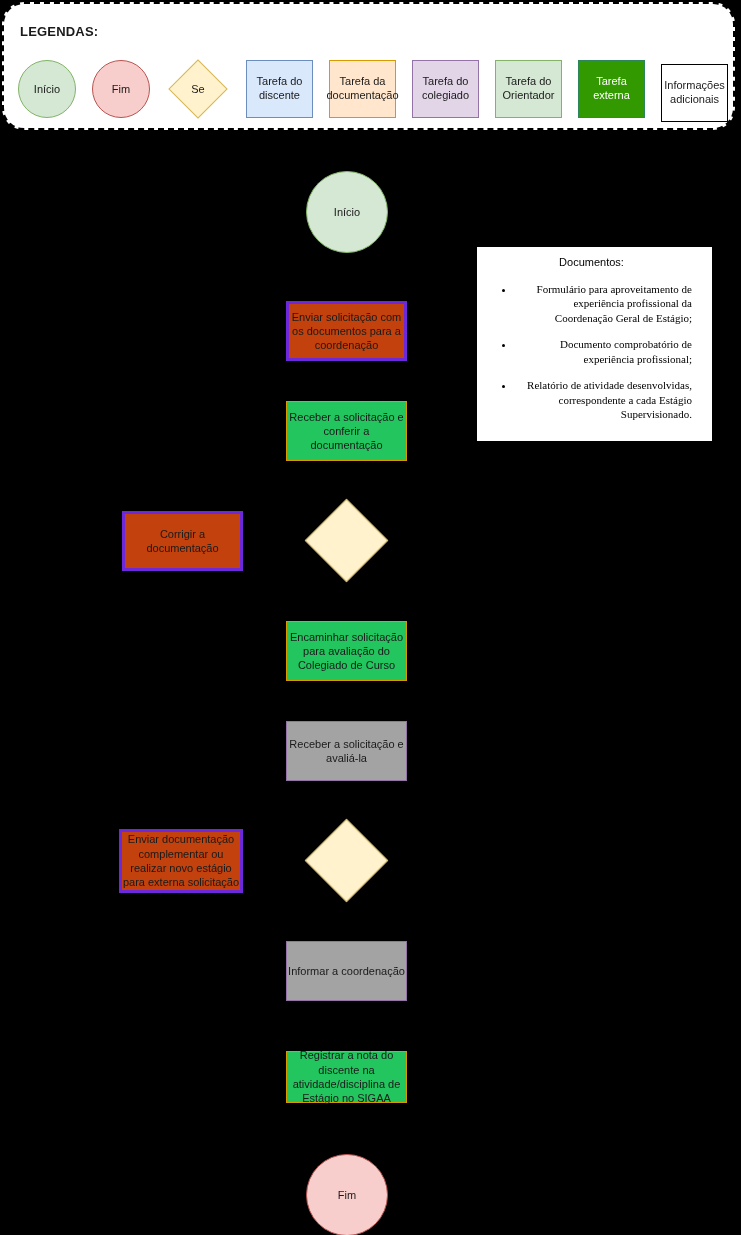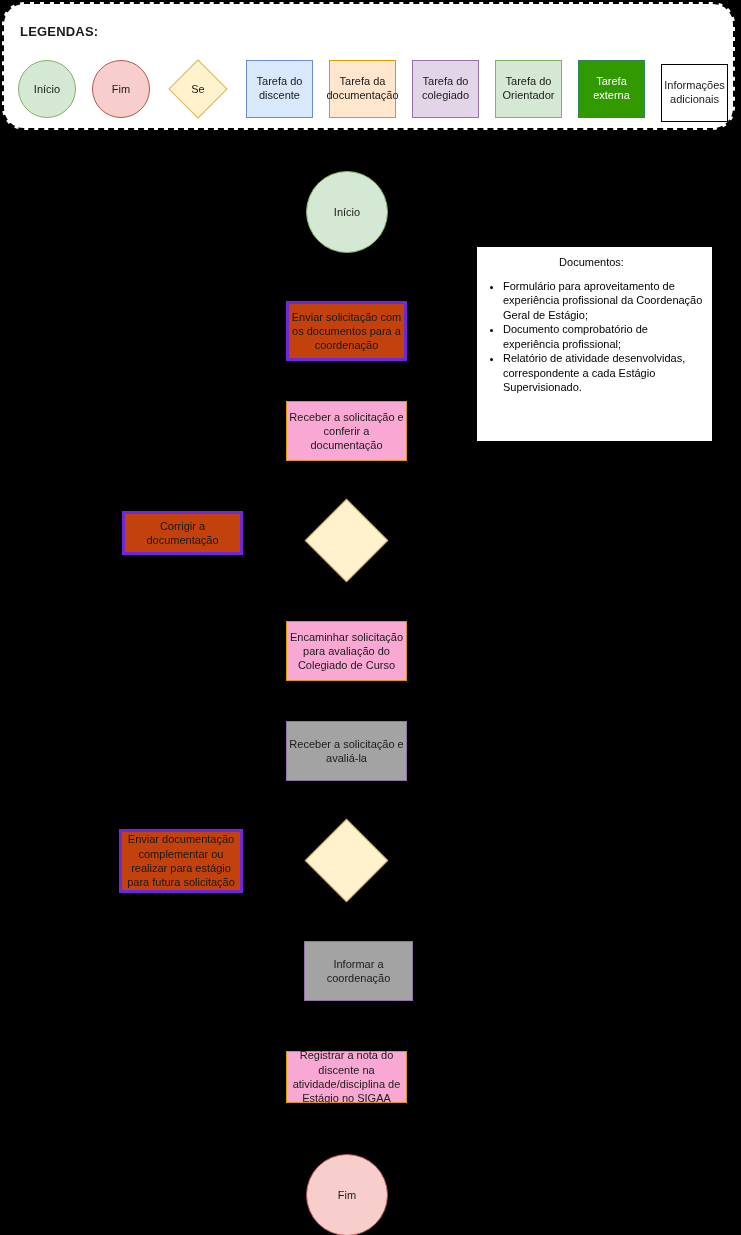--- a/index.html
+++ b/index.html
@@ -120,21 +120,21 @@
     text-align: center;
     font-size: 11px;
     line-height: 1.3;
     color: #1a1a1a;
   }
   .node.ellipse { border-radius: 50%; }
 
   .fill-start      { background: #d5e8d4; border: 1px solid #82b366; }
   .fill-end        { background: #f8cecc; border: 1px solid #b85450; }
   .fill-discente   { background: #c2410c; border: 3px solid #6d28d9; }
-  .fill-coord      { background: #f9a8d4; border: 1px solid #d79b00; }
+  .fill-coord      { background: #22c55e; border: 1px solid #d79b00; }
   .fill-colegiado  { background: #a3a3a3; border: 1px solid #9673a6; }
   .fill-note       { background: #ffffff; border: none; }
 
   .diamond-node {
     position: absolute;
     background: #fff2cc;
     border: 1px solid #d6b656;
     transform: rotate(45deg);
     box-sizing: border-box;
   }
@@ -153,23 +153,24 @@
     display: block;
     text-align: center;
     margin-bottom: 9px;
   }
   #documents-note ul {
     margin: 0;
     padding: 0 2px 0 26px;
     list-style-type: disc;
   }
   #documents-note li {
-    text-align: left;
-    margin: 0;
+    text-align: right;
+    margin: 12px;
     padding: 0;
+    font-family: Liberation Serif, serif;
   }
   #documents-note li::marker { font-size: 11px; }
 </style>
 </head>
 <body>
 
 <div id="legend-panel">
   <div id="legend-title">LEGENDAS:</div>
 
   <div class="legend-items">
@@ -221,41 +222,41 @@
   </div>
 
   <div class="node fill-discente" style="left:286px; top:169px; width:121px; height:60px;">
     <span>Enviar solicitação com os documentos para a coordenação</span>
   </div>
 
   <div class="node fill-coord" style="left:286px; top:269px; width:121px; height:60px;">
     <span>Receber a solicitação e conferir a documentação</span>
   </div>
 
-  <div class="node fill-discente" style="left:122px; top:379px; width:121px; height:44px;">
+  <div class="node fill-discente" style="left:122px; top:379px; width:121px; height:60px;">
     <span>Corrigir a documentação</span>
   </div>
 
   <div class="diamond-node" style="left:317px; top:379px; width:59px; height:59px;"></div>
 
   <div class="node fill-coord" style="left:286px; top:489px; width:121px; height:60px;">
     <span>Encaminhar solicitação para avaliação do Colegiado de Curso</span>
   </div>
 
   <div class="node fill-colegiado" style="left:286px; top:589px; width:121px; height:60px;">
     <span>Receber a solicitação e avaliá-la</span>
   </div>
 
   <div class="node fill-discente" style="left:119px; top:697px; width:124px; height:64px;">
-    <span>Enviar documentação complementar ou realizar para estágio para futura solicitação</span>
+    <span>Enviar documentação complementar ou realizar novo estágio para externa solicitação</span>
   </div>
 
   <div class="diamond-node" style="left:317px; top:699px; width:59px; height:59px;"></div>
 
-  <div class="node fill-colegiado" style="left:304px; top:809px; width:109px; height:60px;">
+  <div class="node fill-colegiado" style="left:286px; top:809px; width:121px; height:60px;">
     <span>Informar a coordenação</span>
   </div>
 
   <div class="node fill-coord" style="left:286px; top:919px; width:121px; height:52px;">
     <span>Registrar a nota do discente na atividade/disciplina de Estágio no SIGAA</span>
   </div>
 
   <div class="node ellipse fill-end" style="left:306px; top:1022px; width:82px; height:82px;">
     <span>Fim</span>
   </div>

